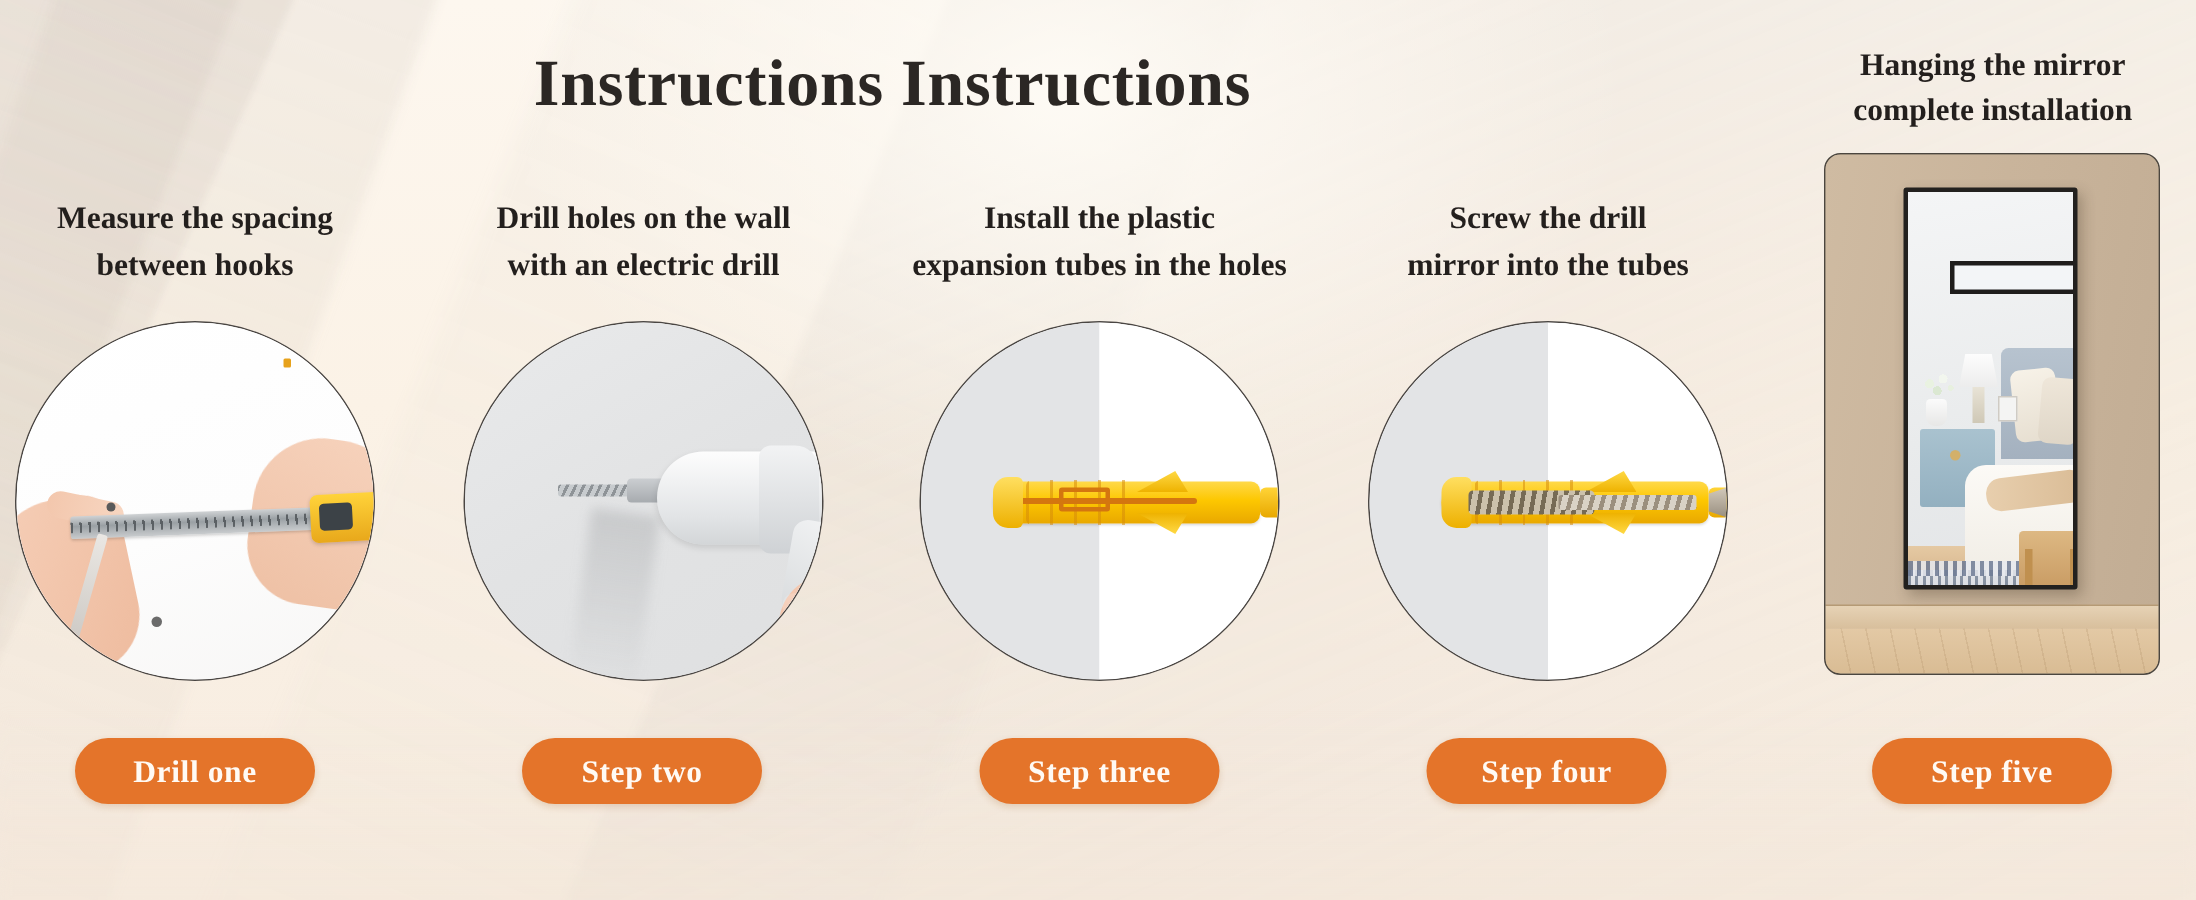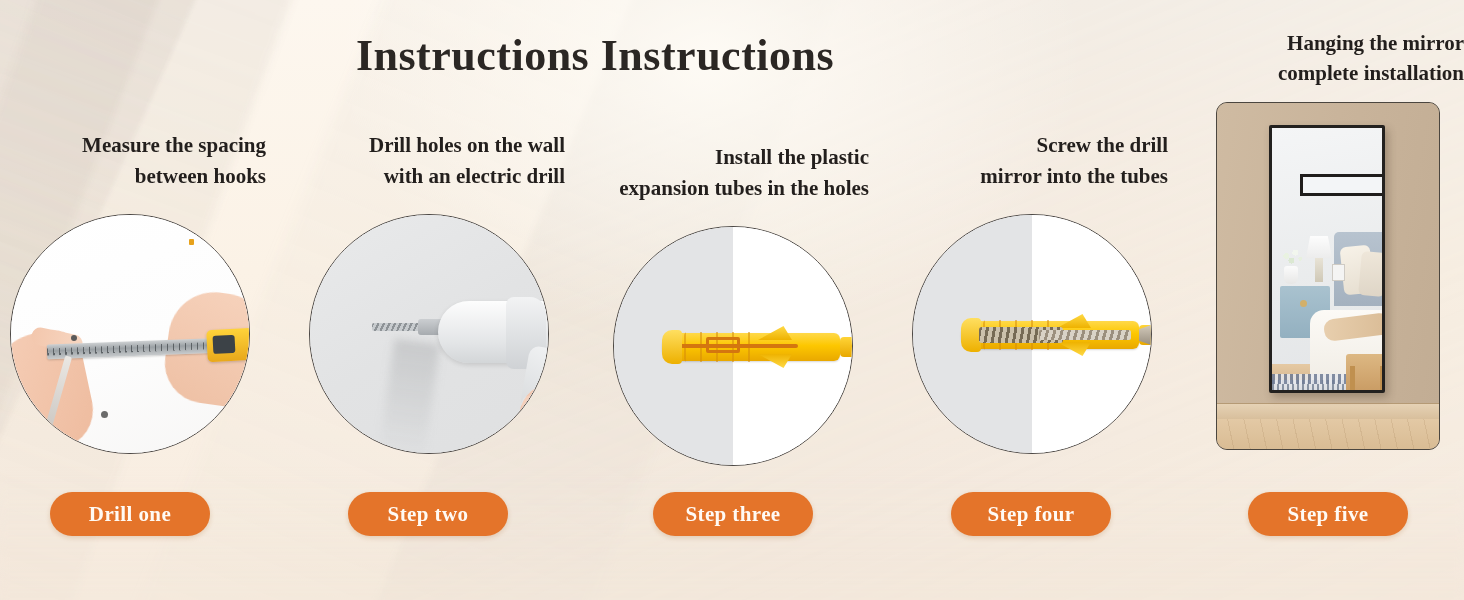--- a/index.html
+++ b/index.html
@@ -64,25 +64,25 @@
     position:absolute; left:0; top:30px; width:1190px;
     text-align:center;
     font-size:44px; font-weight:700; letter-spacing:.5px;
     color:#2b2724;
   }
 
   
   .step{ position:absolute; top:130px; width:272px; }
   .step.s1{ left:-6px; }
   .step.s2{ left:293px; }
-  .step.s3{ left:597px;margin-top:12px; }
+  .step.s3{ left:597px; }
   .step.s4{ left:896px; }
 
   .step-caption{
-    text-align:right; color:#231f1d;
+    text-align:center; color:#231f1d;
     font-size:21px; font-weight:700; line-height:31px;
     height:62px;
   }
 
   .circle-wrap{ position:relative; width:240px; height:240px; margin:22px auto 0; }
   .circle{
     position:absolute; inset:0; border-radius:50%;
     border:1.4px solid #4a4643; overflow:hidden; background:#fff;
   }
 

